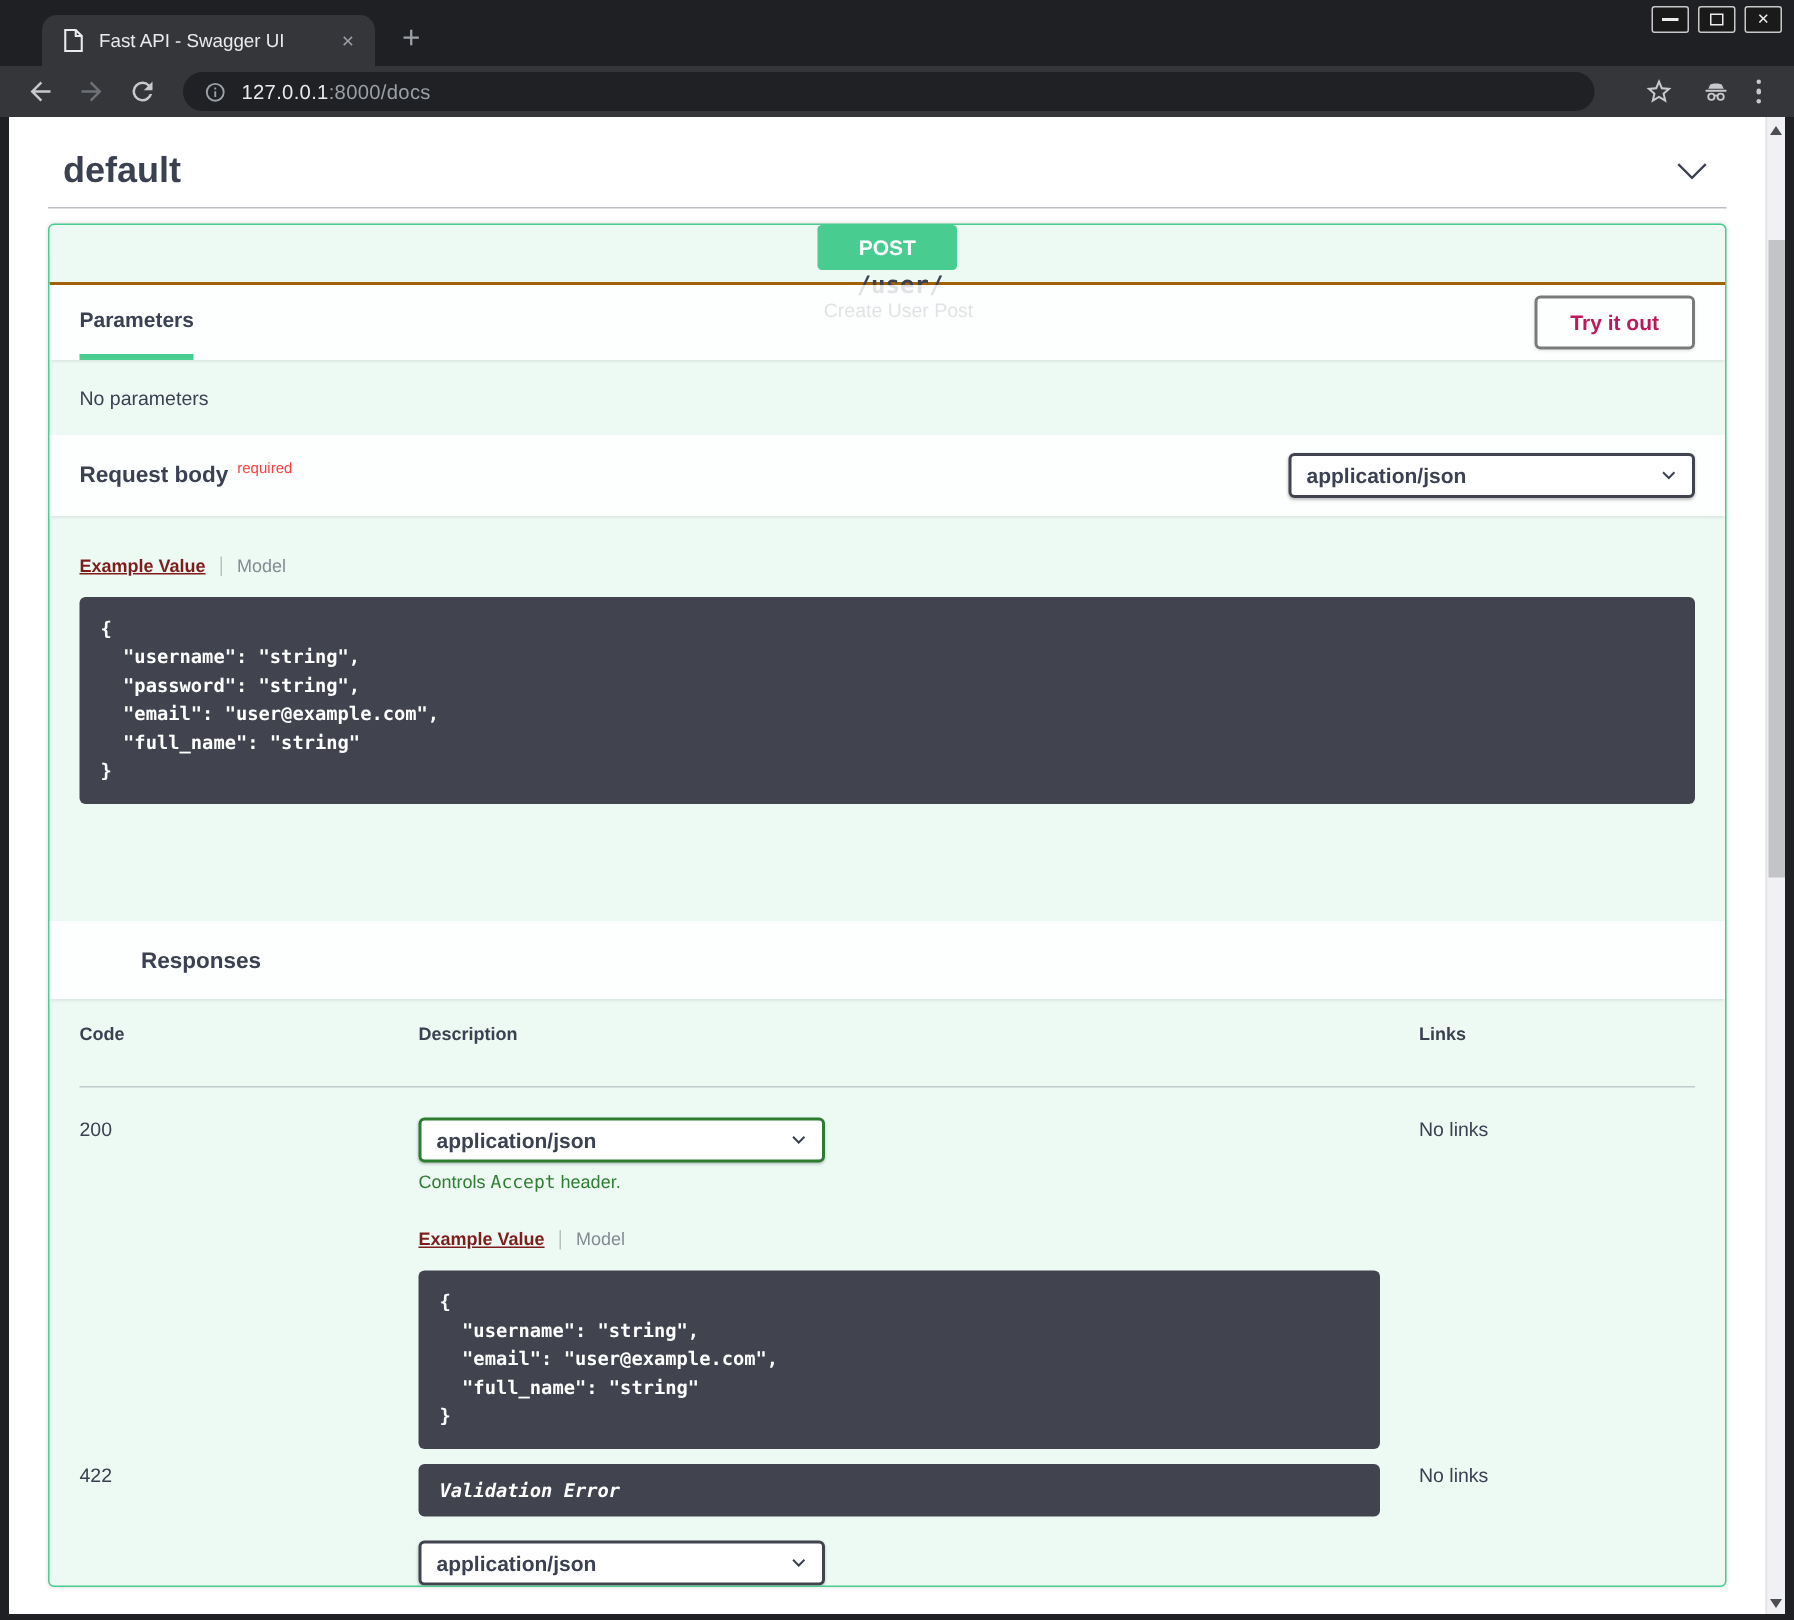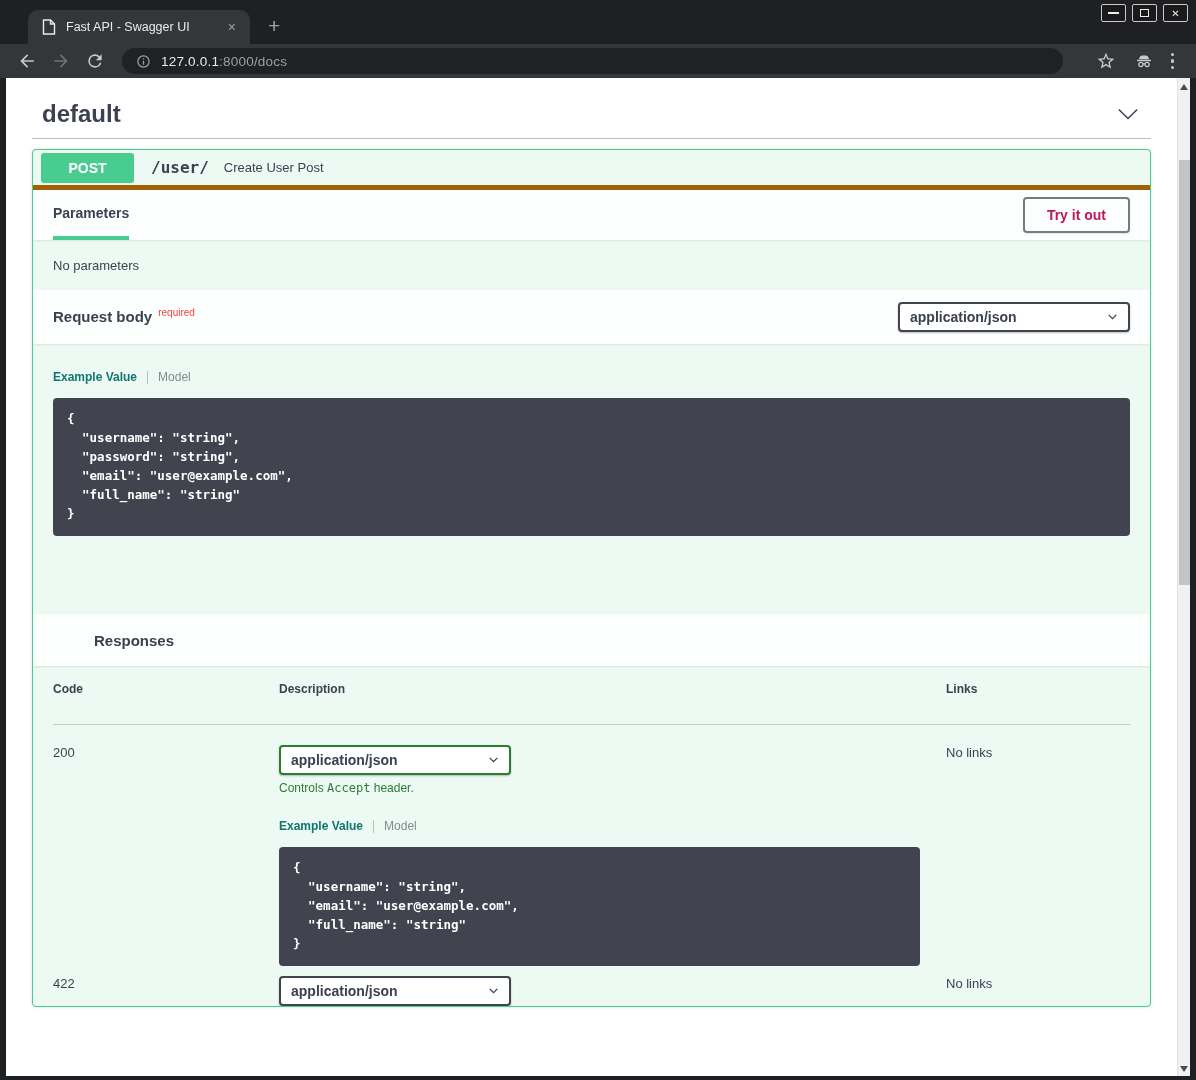--- a/index.html
+++ b/index.html
@@ -44,49 +44,49 @@
   .tri-down { width:0; height:0; border-left:4.5px solid transparent; border-right:4.5px solid transparent; border-top:6px solid #4a4d52; }
   .sb-thumb { position:absolute; top:82px; left:1px; width:11px; height:425px; background:#c2c4c8; }
 
   
   .swagger { padding:8px 26px 0 26px; }
   .sec-head { display:flex; align-items:center; justify-content:space-between; padding:14px 12px 10px 10px; }
   .sec-title { font-size:24px; font-weight:600; color:#3b4151; }
   .sec-rule { height:1px; background:rgba(59,65,81,.35); margin-bottom:10px; }
 
   .opblock { border:1px solid #49cc90; border-radius:4px; background:#edf9f3; box-shadow:0 0 3px rgba(0,0,0,.15); overflow:hidden; }
-  .summary { display:flex; align-items:center; height:40px; padding:0 8px; border-bottom:5px solid #a16207; }
+  .summary { display:flex; align-items:center; height:40px; padding:0 8px; border-bottom:2px solid #a16207;flex-direction:column; }
   .method { background:#49cc90; color:#fff; font-weight:700; font-size:14px; border-radius:3px;
             width:93px; text-align:center; padding:7px 0; flex:none; }
   .path { font-family:"DejaVu Sans Mono", monospace; font-weight:700; font-size:16px; color:#3b4151; margin-left:17px; }
   .summary-desc { font-size:13px; color:#3b4151; margin-left:15px; }
 
   .bar { background:rgba(255,255,255,.85); display:flex; justify-content:space-between; align-items:center;
          padding:0 20px; box-shadow:0 1px 2px rgba(0,0,0,.09); position:relative; }
   .params-bar { height:50px; align-items:stretch; }
   .tab-head { font-size:14px; font-weight:700; color:#3b4151; display:flex; align-items:center;
               border-bottom:4px solid #49cc90; margin-bottom:0; }
   .tryout { border:2px solid #7a7a7a; border-radius:4px; background:transparent; color:#be185d;
             font-weight:700; font-size:14px; padding:8px 22px; align-self:center; font-family:inherit;
             box-shadow:0 1px 2px rgba(0,0,0,.1); }
   .no-params { padding:18px 20px 17px; font-size:13px; }
 
   .reqbody-bar { height:54px; }
   .reqbody-label { font-size:15px; font-weight:700; }
   .required { color:#f93e3e; font-size:10px; font-weight:400; position:relative; top:-6px; margin-left:6px; }
 
-  .select-box { position:relative; width:232px; height:30px; background:#fff; border:2px solid #41444e;
+  .select-box { position:relative; width:271px; height:30px; background:#fff; border:2px solid #41444e;
                 border-radius:4px; display:flex; align-items:center; padding:0 34px 0 10px;
                 font-weight:700; font-size:14px; color:#3b4151; box-shadow:0 1px 2px rgba(0,0,0,.25); }
   .select-box .chev { position:absolute; right:9px; top:6px; }
   .select-green { border-color:#2c7c31; border-width:2.5px; }
 
   .example-area { padding:26px 20px 78px; }
   .tabs-row { display:flex; align-items:center; font-size:12px; margin-bottom:14px; }
-  .tab-ex { font-weight:700; color:#0f766e; padding-right:10px; }
+  .tab-ex { font-weight:700; color:#7f1d1d; padding-right:10px;text-decoration:underline; }
   .tab-divider { width:1px; height:13px; background:rgba(59,65,81,.3); }
   .tab-model { color:rgba(59,65,81,.6); padding-left:10px; }
   .codeblock { background:#41444e; border-radius:4px; color:#fff; font-family:"DejaVu Sans Mono", monospace;
                font-size:12.5px; font-weight:700; line-height:1.52; padding:11px 14px 13px; white-space:pre; }
 
   .responses-bar { height:52px; }
   .responses-label { font-size:15px; font-weight:700;margin-left:41px; }
 
   .resp-table { padding:16px 20px 0; }
   .resp-cols { display:flex; font-size:12px; font-weight:700; padding-bottom:28px;
@@ -252,20 +252,21 @@
   "email": "user@example.com",
   "full_name": "string"
 }</pre>
                 </div>
                 <div class="col-links links-cell">No links</div>
               </div>
 
               <div class="resp-row row-422">
                 <div class="col-code">422</div>
                 <div class="col-desc">
+                  <div class="desc-inner">Validation Error</div>
                   <div class="select-box">
                     <span>application/json</span>
                     <svg class="chev" width="13" height="13" viewBox="0 0 24 24">
                       <path d="M5 9l7 7 7-7" fill="none" stroke="#3b4151" stroke-width="2.4"></path>
                     </svg>
                   </div>
 
                 </div>
                 <div class="col-links links-cell">No links</div>
               </div>

